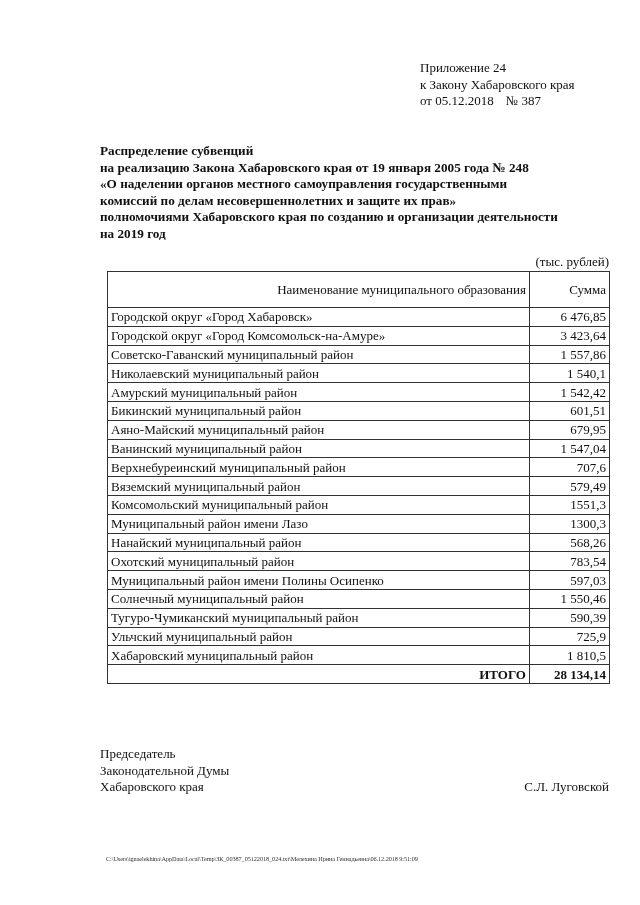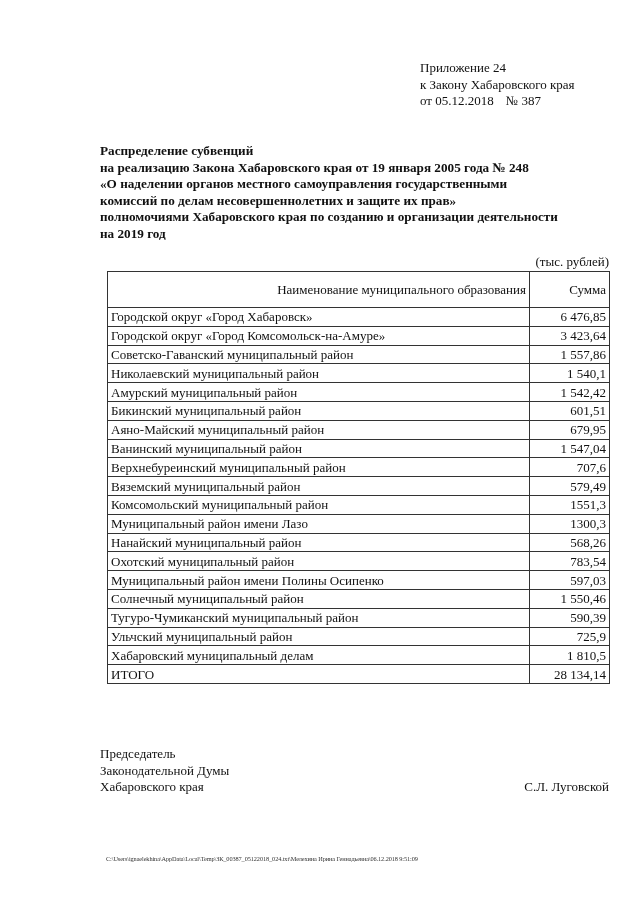--- a/index.html
+++ b/index.html
@@ -27,21 +27,21 @@
     }
     table.main td, table.main th {
       border: 1px solid #333; padding: 0 3px; white-space: nowrap;
     }
     table.main th {
       font-weight: normal; height: 35px; text-align: right;
     }
     table.main td { height: 17.8px; line-height: 17px; margin-left: 43px; }
     table.main td.name { text-align: left; width: 415px; }
     table.main td.sum { text-align: right; }
-    table.main tr.total td { font-weight: normal; }
+    table.main tr.total td { font-weight: bold; text-align: right; }
     .sign {
       position: absolute; left: 100px; top: 746px;
       font-size: 13px; line-height: 16.5px;
     }
     .signer {
       position: absolute; right: 31px; top: 779px; font-size: 13px;
     }
     .footer {
       position: absolute; left: 106px; top: 855px;
       font-size: 6.3px; color: #333; white-space: nowrap; letter-spacing: -0.1px;
@@ -141,21 +141,21 @@
       </tr>
       <tr>
         <td class="name">Тугуро-Чумиканский муниципальный район</td>
         <td class="sum">590,39</td>
       </tr>
       <tr>
         <td class="name">Ульчский муниципальный район</td>
         <td class="sum">725,9</td>
       </tr>
       <tr>
-        <td class="name">Хабаровский муниципальный делам</td>
+        <td class="name">Хабаровский муниципальный район</td>
         <td class="sum">1 810,5</td>
       </tr>
       <tr class="total">
         <td class="name">ИТОГО</td>
         <td class="sum">28 134,14</td>
       </tr>
     </tbody>
 </table>
 
 <div class="sign">

